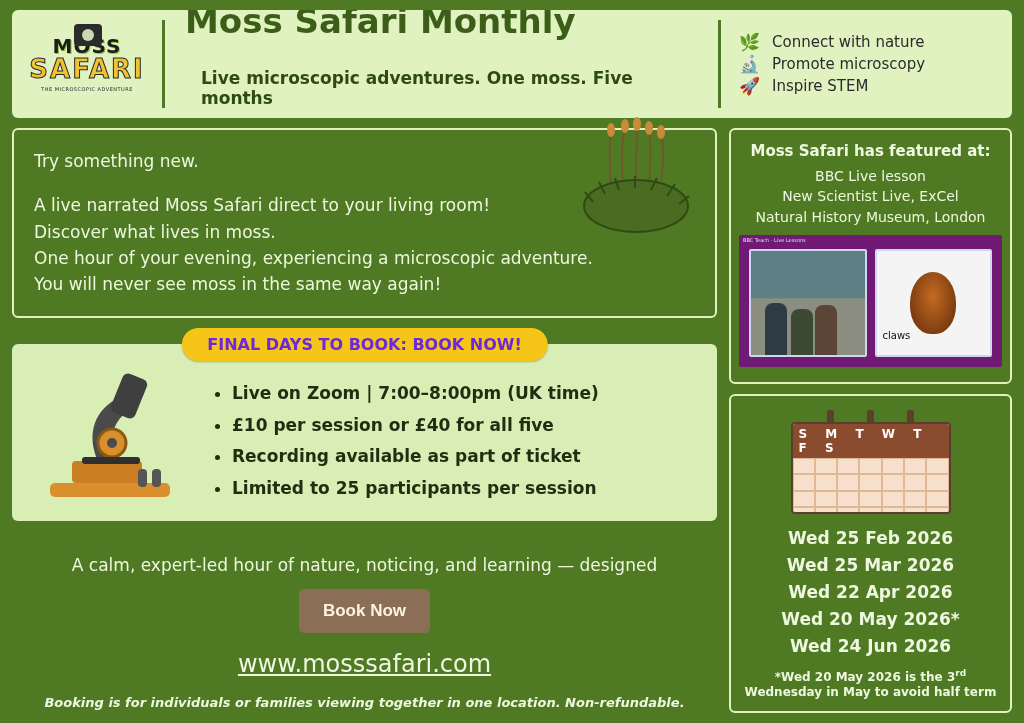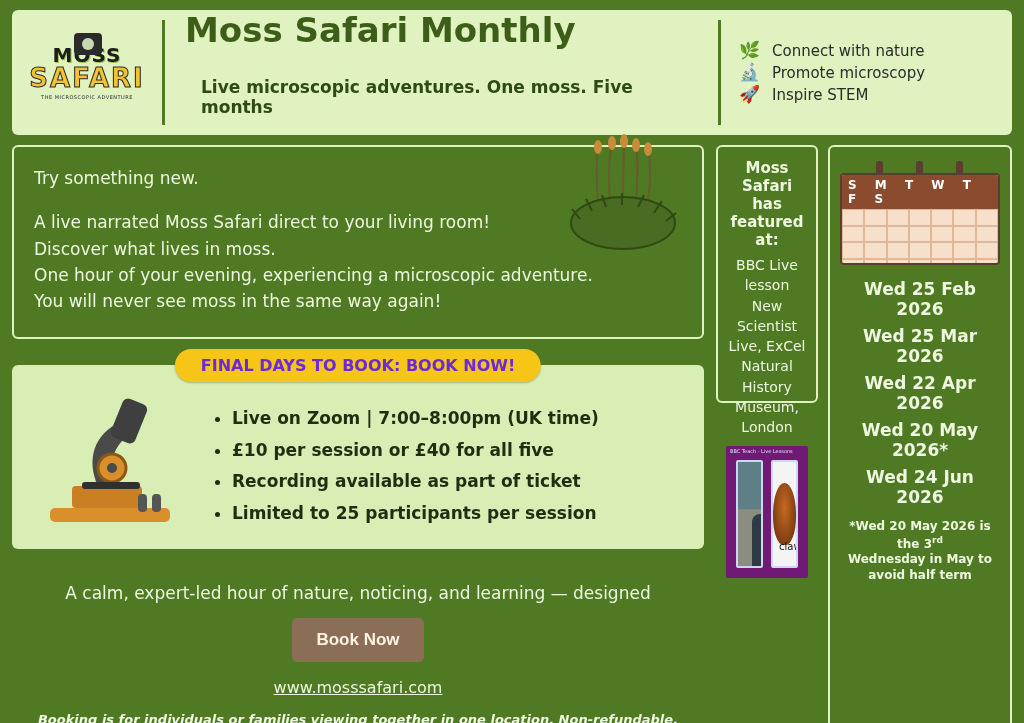--- a/index.html
+++ b/index.html
@@ -20,21 +20,21 @@
     padding: 10px 12px;
     box-sizing: border-box;
   }
 
   
   .header {
     display: flex;
     align-items: stretch;
     background: #dff2bf;
     border-radius: 6px;
-    height: 125px;
+    height: 108px;
     box-sizing: border-box;
     overflow: hidden;
   }
   .logo-box {
     width: 150px;
     display: flex;
     align-items: center;
     justify-content: center;
     flex: 0 0 150px;
   }
@@ -146,21 +146,21 @@
   }
   .left-col {
     flex: 1 1 auto;
     display: flex;
     flex-direction: column;
     gap: 26px;
   }
   .right-col {
     flex: 0 0 283px;
     display: flex;
-    flex-direction: row;
+    flex-direction: column;
     gap: 10px;
     border-radius: 26px;
   }
 
   
   .intro-panel {
     position: relative;
     border: 2px solid #dff2bf;
     border-radius: 6px;
     padding: 18px 20px;
@@ -248,21 +248,21 @@
   }
   .btn-solid {
     background: #8a6e55;
     color: #fdf3e2;
     border: 2px solid #8a6e55;
   }
   .weblink {
     display: block;
     text-align: center;
     margin-top: 14px;
-    font-size: 16px;
+    font-size: 24px;
     color: #eef7df;
     text-decoration: underline;
   }
   .fineprint {
     text-align: center;
     margin-top: 12px;
     font-size: 13px;
     font-style: italic;
     font-weight: bold;
     color: #eef7df;

